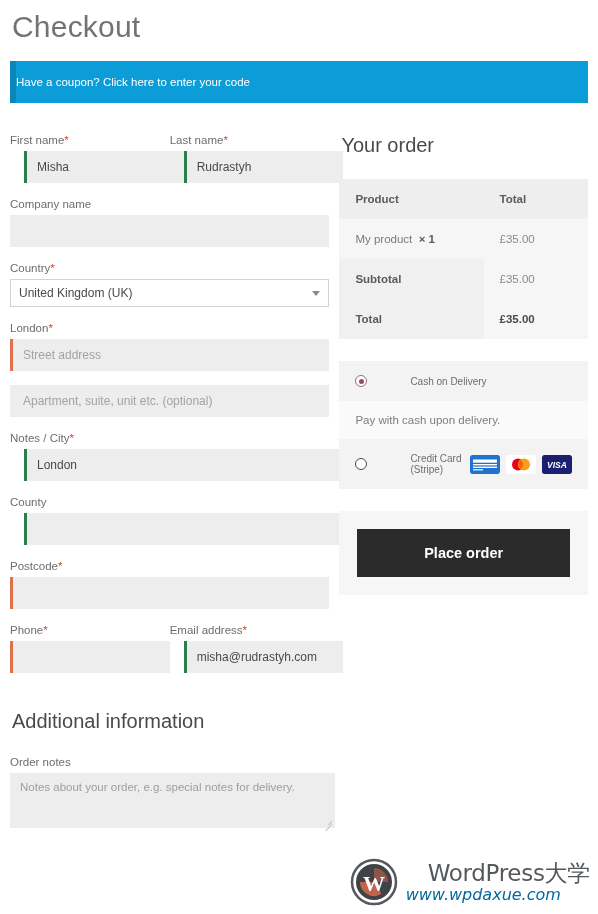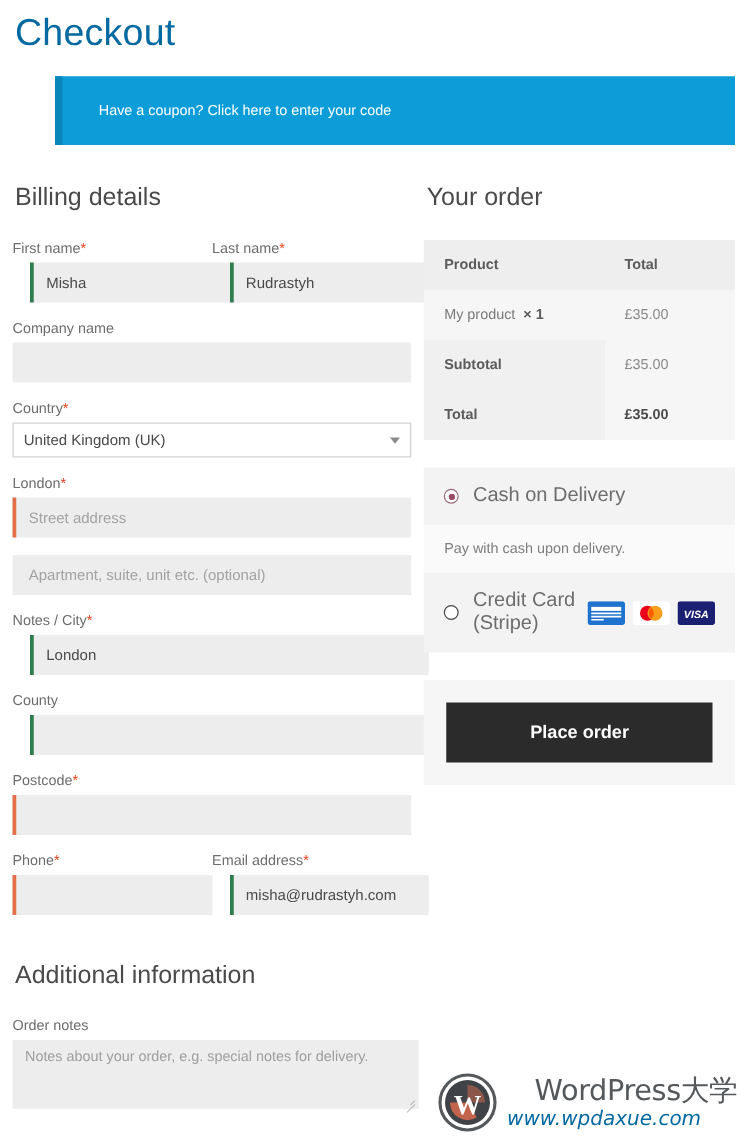--- a/index.html
+++ b/index.html
@@ -14,36 +14,34 @@
     overflow: hidden;
     position: relative;
   }
 
   .page { padding: 0 10px; }
 
   
   .page-title {
     font-size: 30px;
     font-weight: 400;
-    color: #0369a1;
+    color: #737373;
     margin: 8px 0 0 2px;
     letter-spacing: 0.2px;
     line-height: 38px;
   }
 
   
   .coupon-bar {
     margin-top: 15px;
-    height: 55px;
+    height: 42px;
     background: #0c9dd8;
     border-left: 6px solid #0a87ba;
     display: flex;
     align-items: center;
-    padding-left: 29px;
-    margin-left: 34px;
   }
   .coupon-text {
     color: #ffffff;
     font-size: 11.5px;
   }
 
   
   .cols {
     display: flex;
     margin-top: 30px;
@@ -203,21 +201,21 @@
   .radio.checked::after {
     content: "";
     position: absolute;
     left: 50%; top: 50%;
     width: 5px; height: 5px;
     margin: -2.5px 0 0 -2.5px;
     border-radius: 50%;
     background: #9b4b63;
   }
   .radio.off { border-color: #4a4a4a; }
-  .pay-label { font-size: 16px; color: #6d6d6d; }
+  .pay-label { font-size: 10px; color: #6d6d6d; margin-left: 32px; }
   .cards { margin-left: auto; display: flex; gap: 6px; align-items: center; }
   .card-ico { width: 30px; height: 19px; border-radius: 2px; }
 
   
   .order-action {
     margin-top: 22px;
     background: #f6f6f6;
     padding: 18px 18px;
   }
   .place-order {
@@ -269,21 +267,20 @@
   <h1 class="page-title">Checkout</h1>
 
   <div class="coupon-bar">
     <span class="coupon-text">Have a coupon? Click here to enter your code</span>
   </div>
 
   <div class="cols">
 
     <div class="col-left">
 
-      <h2 class="section-title">Billing details</h2>
 
       <div class="field-row">
         <div class="field">
           <label class="flabel"><span>First name</span><span class="req">*</span></label>
           <input class="finput valid" type="text" value="Misha" style="">
         </div>
         <div class="field">
           <label class="flabel"><span>Last name</span><span class="req">*</span></label>
           <input class="finput valid" type="text" value="Rudrastyh" style="">
         </div>

